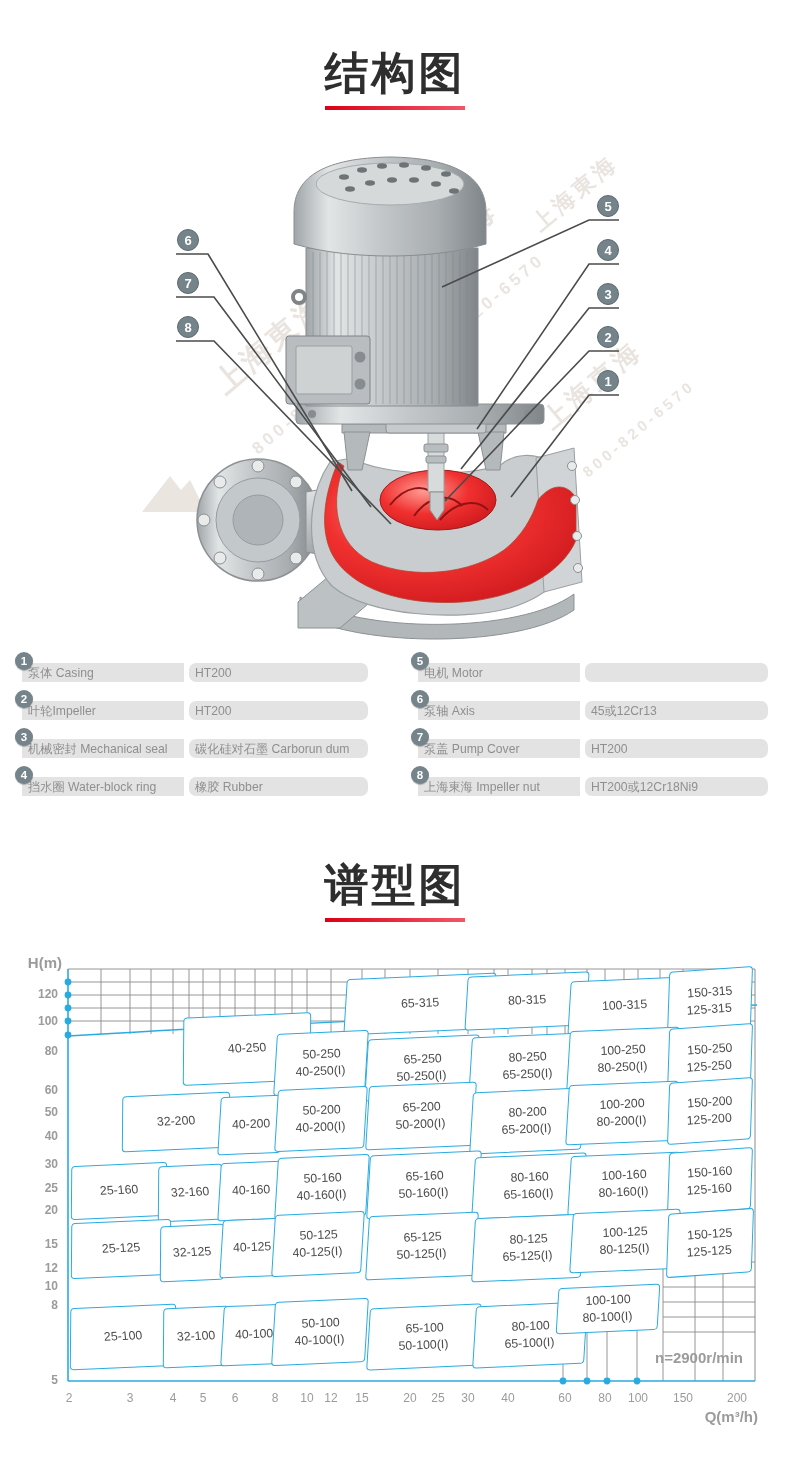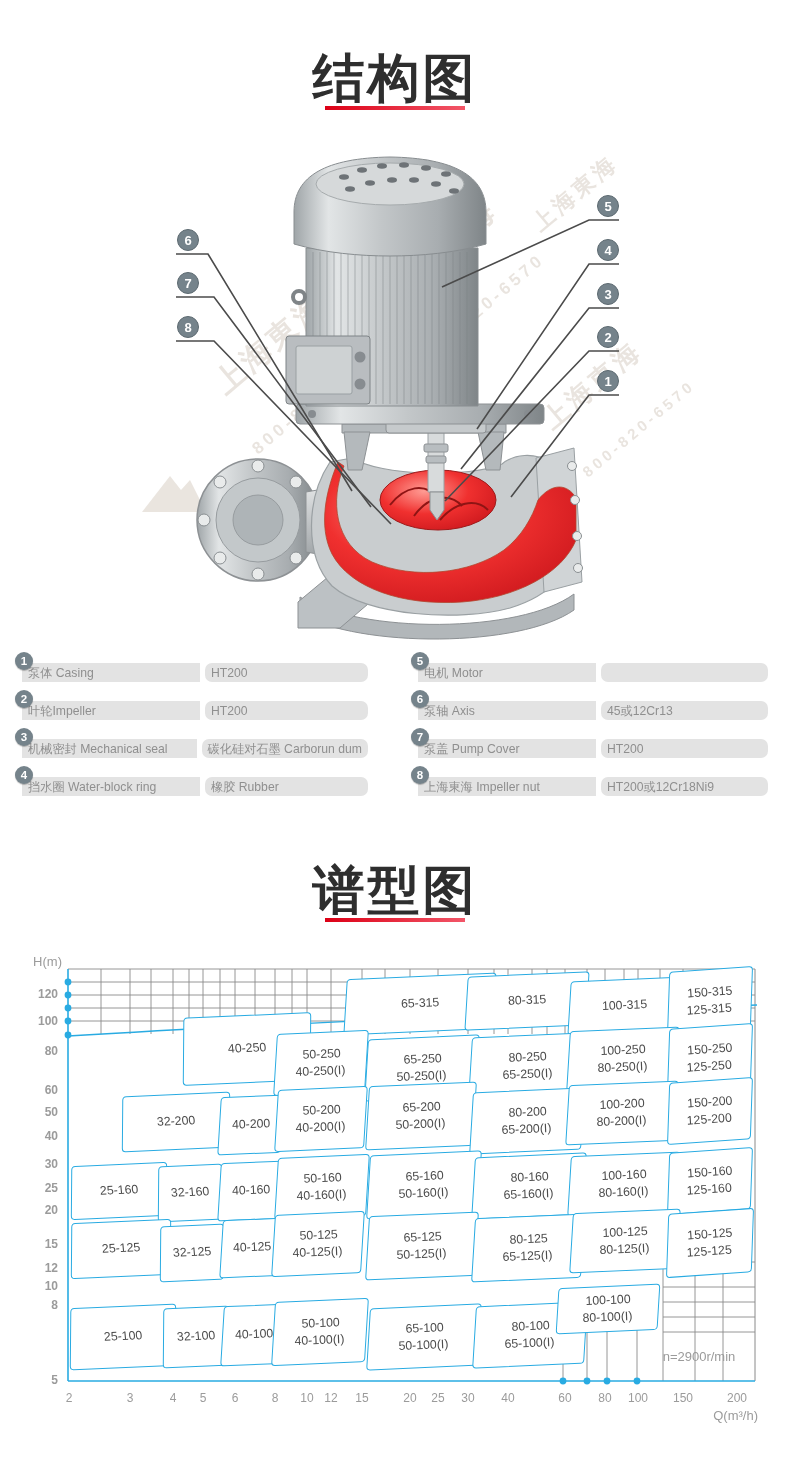--- a/index.html
+++ b/index.html
@@ -3,44 +3,44 @@
 <meta charset="utf-8">
 <style>
   html,body{margin:0;padding:0;background:#fff;}
   body{width:790px;height:1458px;position:relative;font-family:"Liberation Sans","DejaVu Sans",sans-serif;overflow:hidden;}
   :root{
     --accent-red:#e60a1e; --curve-cyan:#29abe2; --grid-grey:#8a8a8a;
     --table-grey:#e3e3e3; --badge-grey:#75838b; --text-grey:#8f8f8f;
     --title-dark:#2e2e2e; --watermark:#d8cfc5;
   }
   .sec-title{position:absolute;left:0;right:0;margin:0;text-align:center;
-    font-size:52px;font-weight:bold;color:var(--title-dark);letter-spacing:3px;}
+    font-size:44px;font-weight:bold;color:var(--title-dark);letter-spacing:3px;}
   .red-underline{position:absolute;left:50%;margin-left:-70px;width:140px;height:4px;
     background:linear-gradient(90deg,#dc0016,#f25668);}
   #pump-svg{position:absolute;left:0;top:130px;width:790px;height:515px;}
   .pcol{position:absolute;top:663px;width:346px;}
   .prow{position:relative;display:flex;gap:5px;height:19px;margin-bottom:19px;
     font-size:12.2px;color:var(--text-grey);}
-  .pname{width:178px;background:var(--table-grey);padding:1px 6px;line-height:18px;
+  .pname{width:162px;background:var(--table-grey);padding:1px 6px;line-height:18px;
     white-space:nowrap;box-sizing:border-box;}
   .pmat{flex:1;background:var(--table-grey);padding:1px 6px;line-height:18px;
     white-space:nowrap;box-sizing:border-box;border-radius:7px;}
   .pnum{position:absolute;top:-11px;left:-7px;width:18px;height:18px;border-radius:50%;
     background:var(--badge-grey);color:#fff;font-size:11.5px;font-weight:bold;
     display:flex;align-items:center;justify-content:center;box-shadow:0 1px 1px rgba(0,0,0,.25);}
   #chart{position:absolute;left:0;top:940px;width:790px;height:518px;}
   .cl{position:absolute;left:0;top:0;width:790px;height:518px;}
   svg.cl{pointer-events:none;}
   .tile{position:absolute;background:#fff;border:1.4px solid var(--curve-cyan);
     border-radius:4px;display:flex;flex-direction:column;align-items:center;
     justify-content:center;gap:1px;box-sizing:border-box;}
   .tile span{font-size:12.3px;color:#4c4c4c;transform:skewX(6deg);line-height:1.25;white-space:nowrap;}
   .ytick{position:absolute;left:16px;width:42px;text-align:right;font-size:12px;color:#9b9b9b;font-weight:bold;}
   .xtick{position:absolute;top:451px;width:40px;text-align:center;font-size:12px;color:#9b9b9b;}
-  .axlab{position:absolute;font-size:13px;color:#9b9b9b;}
+  .axlab{position:absolute;font-size:15px;color:#9b9b9b;font-weight:bold;}
 </style>
 </head>
 <body>
 
 <div>
 
   <h1 class="sec-title" style="top:44px">结构图</h1>
   <div class="red-underline" style="top:106px"></div>
 
   <svg id="pump-svg" viewBox="0 130 790 515">

